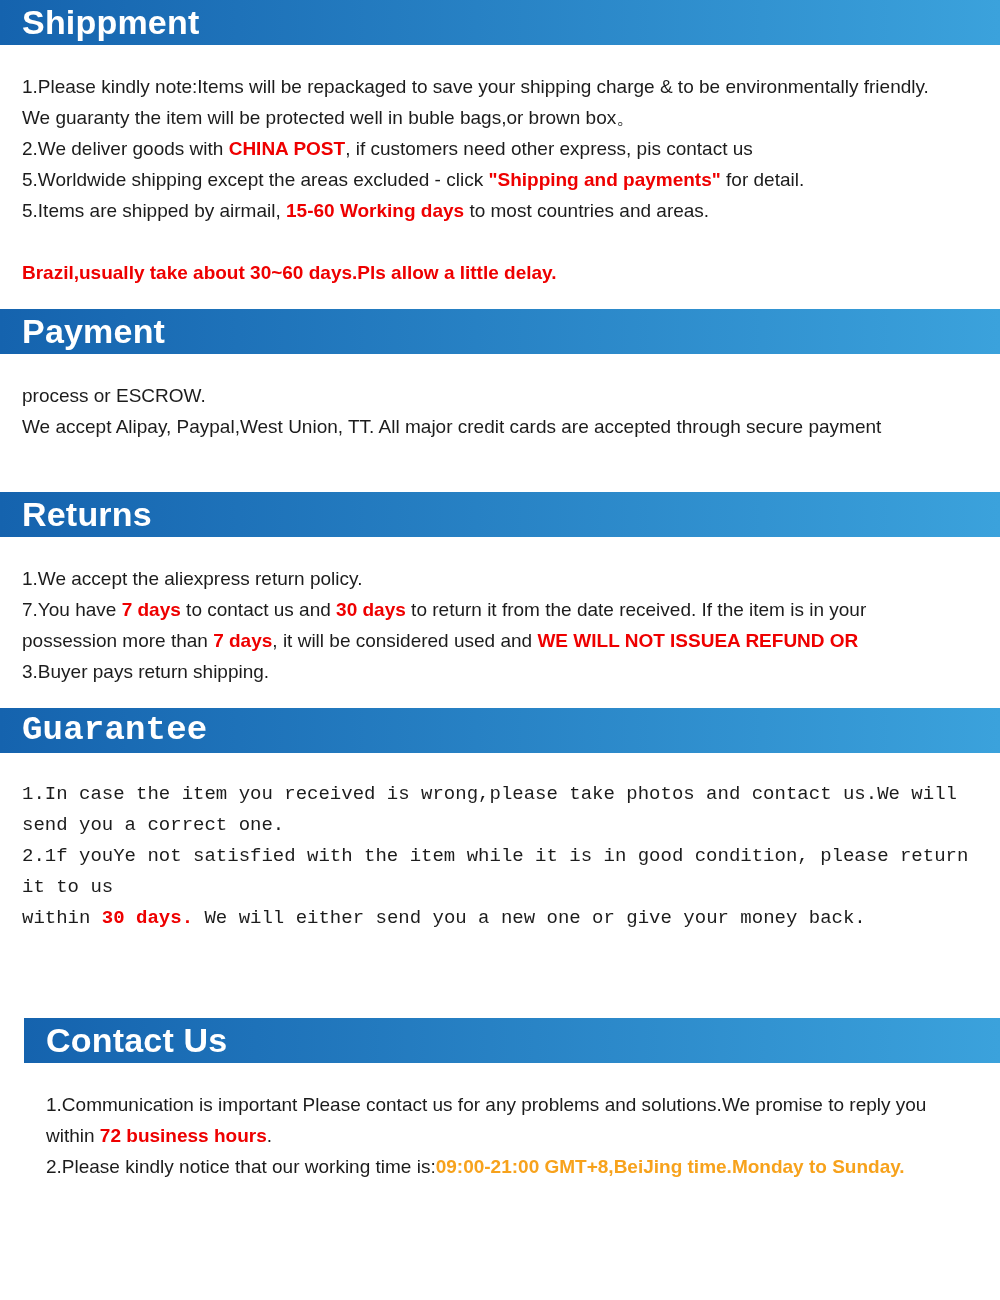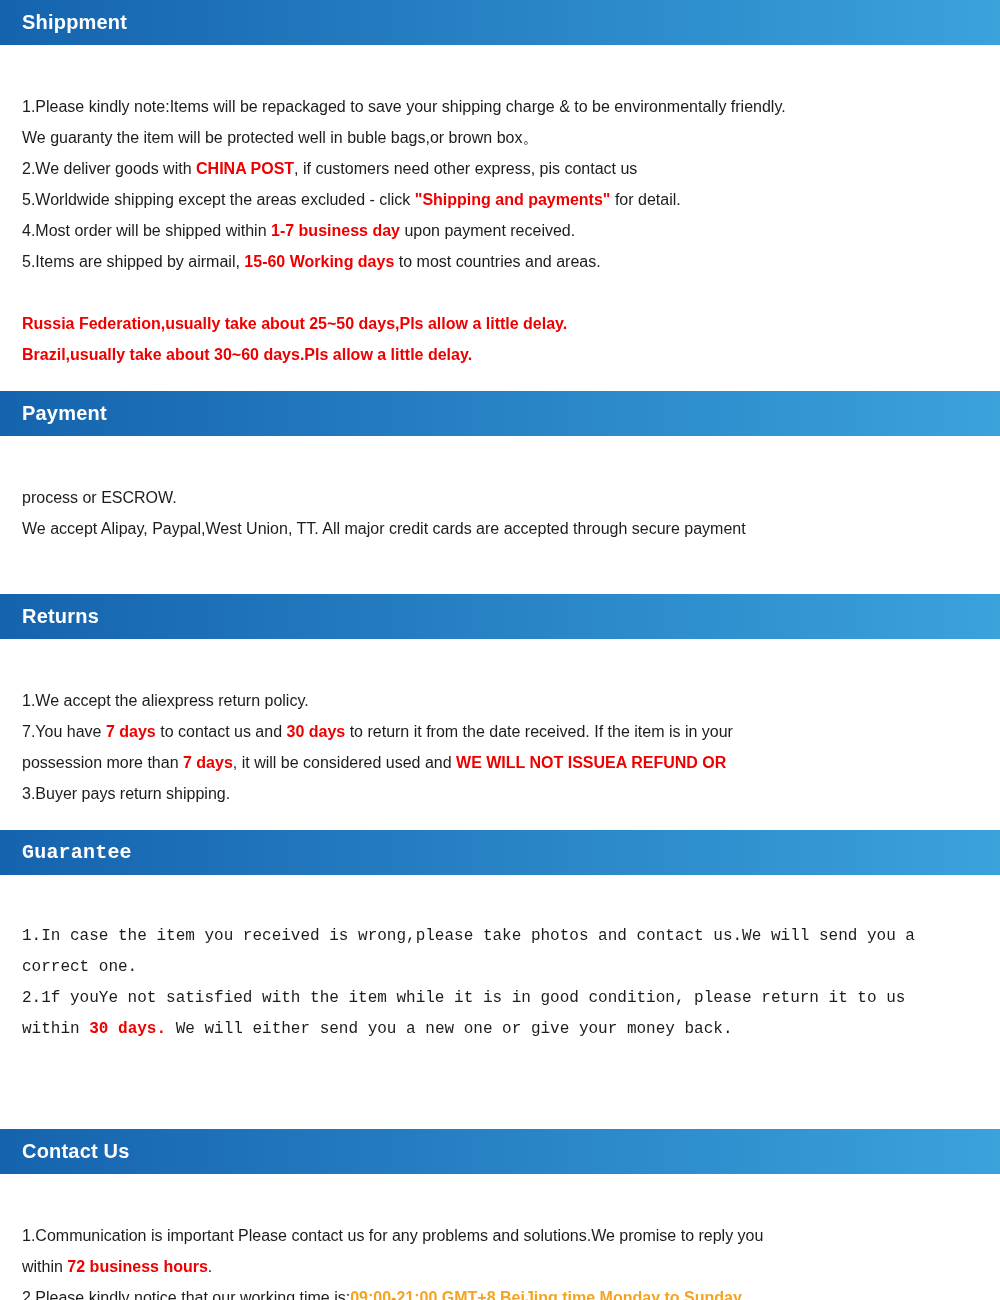--- a/index.html
+++ b/index.html
@@ -11,40 +11,39 @@
     width: 1000px;
     min-height: 1300px;
     font-family: "Liberation Sans", sans-serif;
     color: var(--body-text, #1c1c1c);
   }
   section { margin: 0; }
   .s0 { margin-top: 0; }
   .s1 { margin-top: 21px; }
   .s2 { margin-top: 50px; }
   .s3 { margin-top: 21px; font-family: Liberation Mono, monospace; }
-  .s4 { margin-top: 84px; }
+  .s4 { margin-top: 84px; padding-left: 24px; }
   .bar {
     height: 45px;
     background: linear-gradient(90deg, var(--grad-left, #1563ae), var(--grad-right, #3ba2dc));
     display: flex;
     align-items: center;
   }
   .bar h2 {
     margin: 0;
     padding-left: 22px;
-    font-size: 20px;
+    font-size: 34px;
     line-height: 45px;
     font-weight: 700;
     color: var(--header-text, #ffffff);
     letter-spacing: 0.2px;
   }
   .body {
     padding: 26px 22px 0 22px;
-    font-size: 16px;
-    margin-top: 20px;
+    font-size: 19px;
   }
   .line {
     margin: 0;
     line-height: 31px;
     min-height: 31px;
   }
   .line.blank { min-height: 31px; }
   .red {
     color: var(--red, #ee0000);
     font-weight: 700;
@@ -61,24 +60,22 @@
 
   <section class="s0">
     <header class="bar">
       <h2>Shippment</h2>
     </header>
     <div class="body">
         <p class="line"><span>1.Please kindly note:Items will be repackaged to save your shipping charge &amp; to be environmentally friendly.</span></p>
         <p class="line"><span>We guaranty the item will be protected well in buble bags,or brown box。</span></p>
         <p class="line"><span>2.We deliver goods with </span><span class="red">CHINA POST</span><span>, if customers need other express, pis contact us</span></p>
         <p class="line"><span>5.Worldwide shipping except the areas excluded - click </span><span class="red">"Shipping and payments"</span><span> for detail.</span></p>
-        <p class="line"><span>4.Most order will be shipped within </span><span class="red">1-7 business day</span><span> upon payment received.</span></p>
         <p class="line"><span>5.Items are shipped by airmail, </span><span class="red">15-60 Working days</span><span> to most countries and areas.</span></p>
         <p class="line blank"></p>
-        <p class="line"><span class="red">Russia Federation,usually take about 25~50 days,Pls allow a little delay.</span></p>
         <p class="line"><span class="red">Brazil,usually take about 30~60 days.Pls allow a little delay.</span></p>
       </div>
   </section>
 
   <section class="s1">
     <header class="bar">
       <h2>Payment</h2>
     </header>
     <div class="body">
         <p class="line"><span>process or ESCROW.</span></p>

